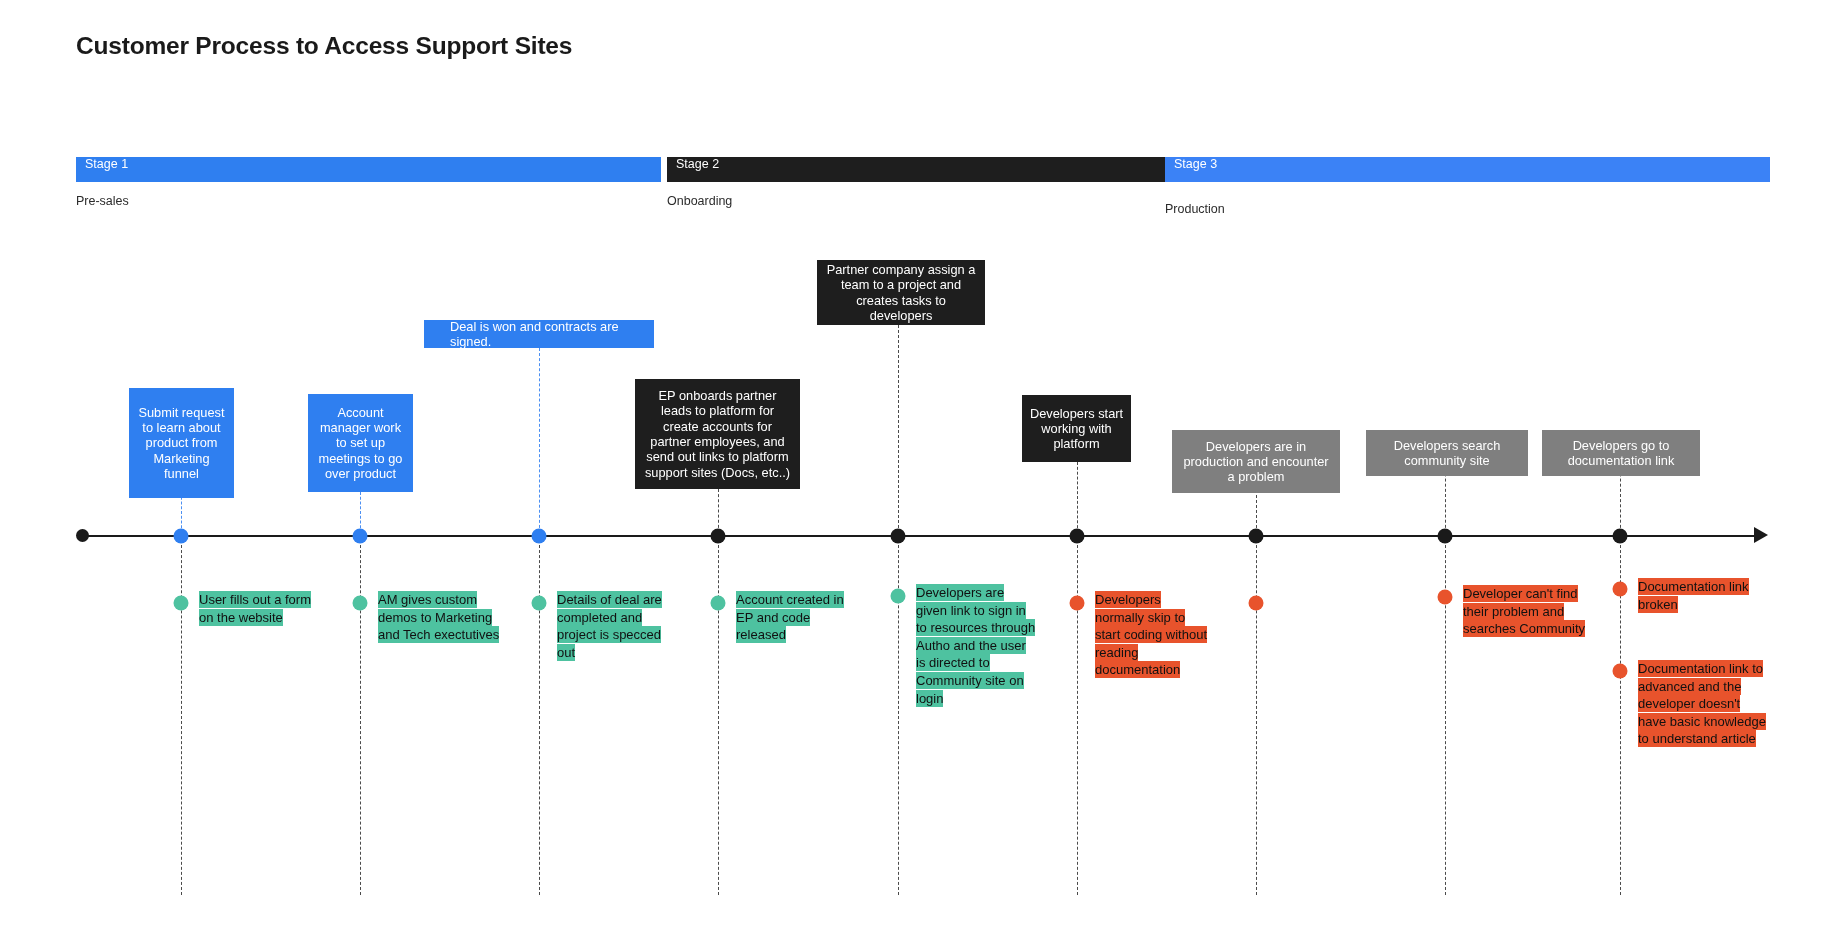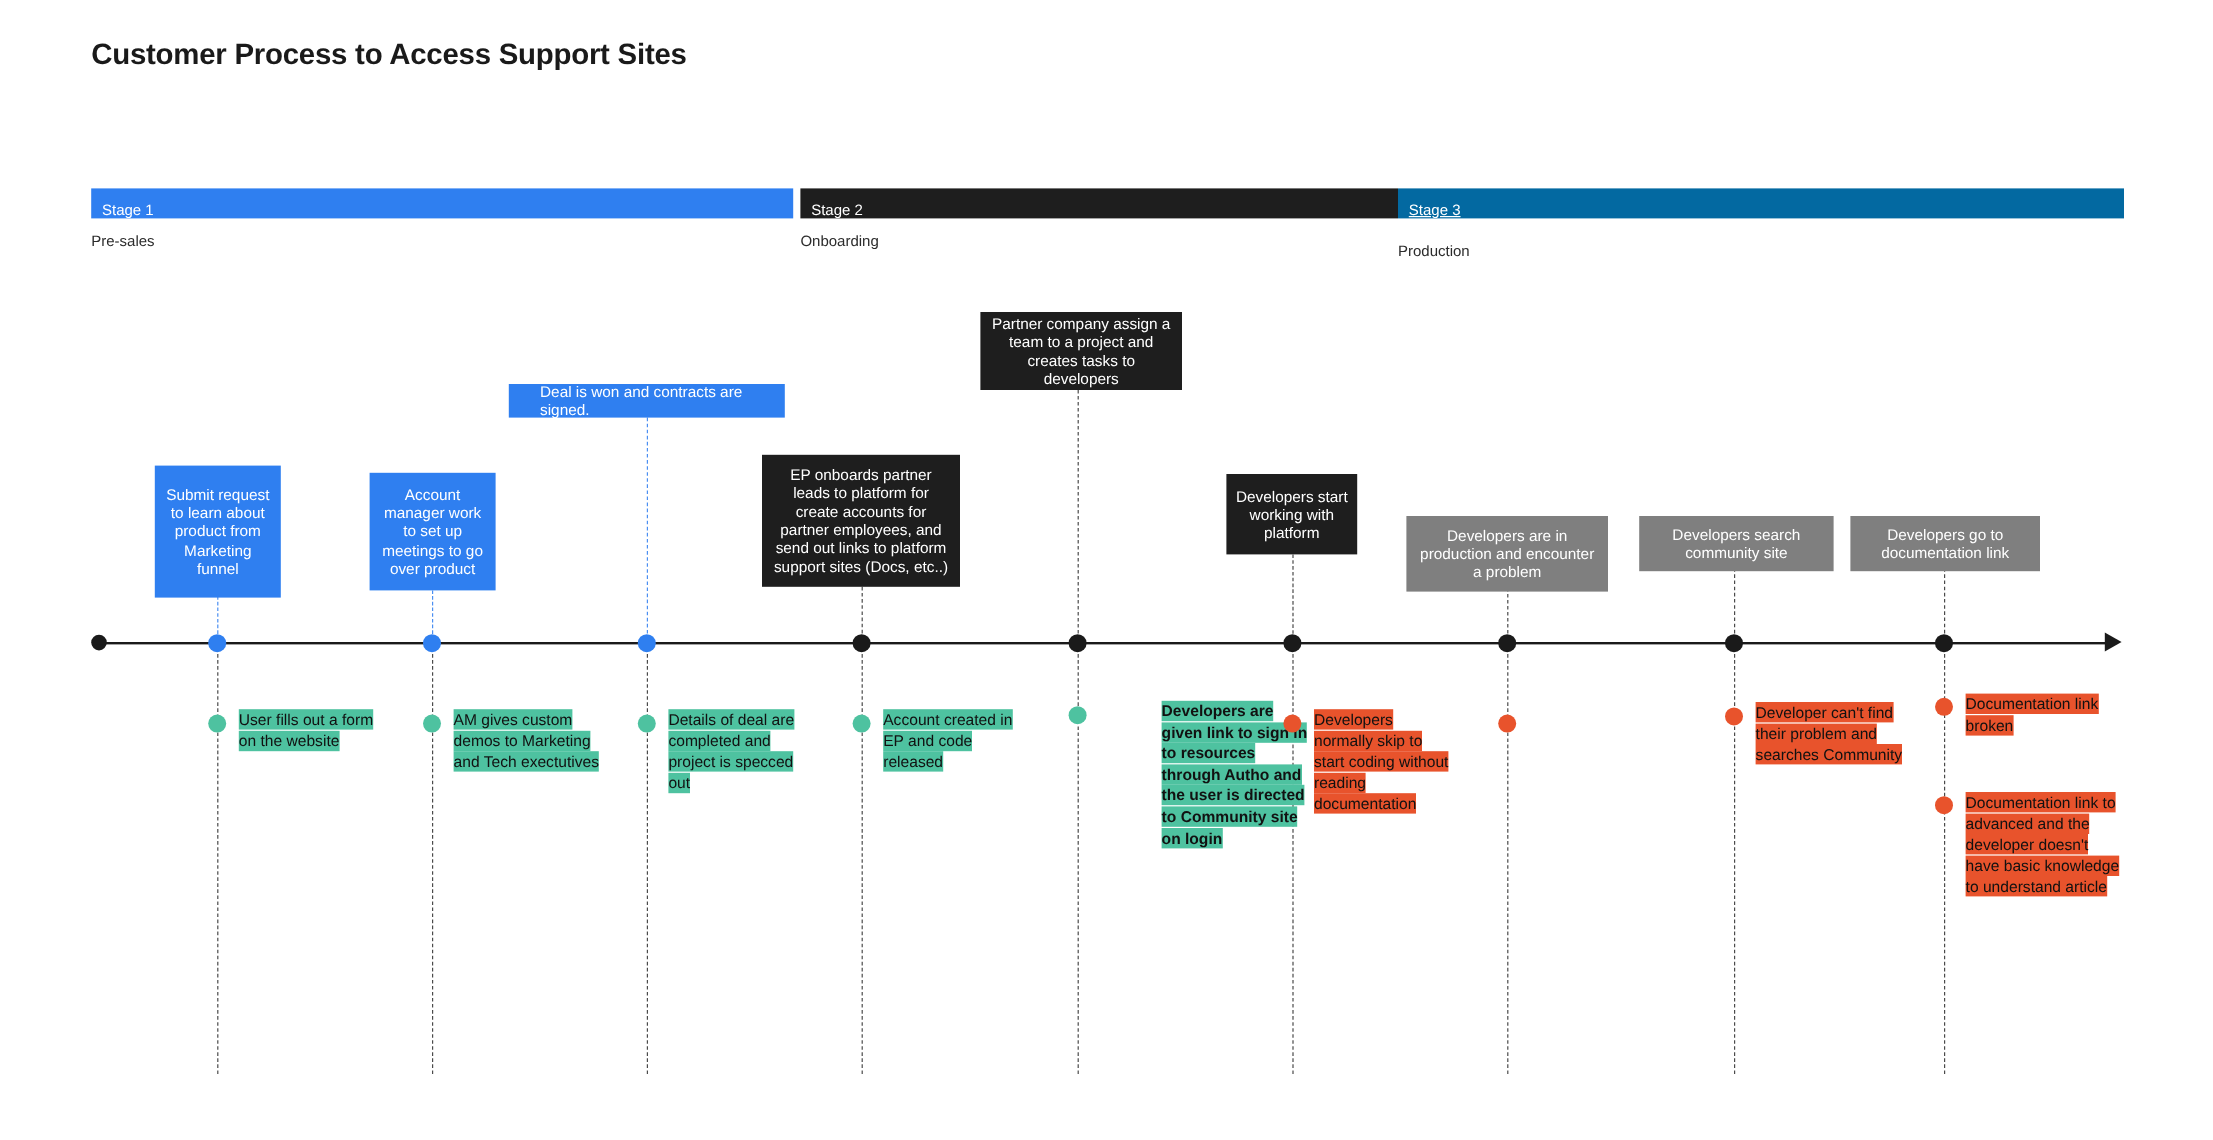--- a/index.html
+++ b/index.html
@@ -33,21 +33,21 @@
     letter-spacing: -0.2px;
     color: #1a1a1a;
     white-space: nowrap;
   }
 
   
   .stage-bar {
     position: absolute;
     height: 25px;
     display: flex;
-    align-items: flex-end;
+    align-items: flex-start;
     padding-left: 9px;
     color: #ffffff;
     font-size: 12.5px;
     font-weight: normal;
     white-space: nowrap;
   }
   .stage-sub {
     position: absolute;
     font-size: 12.5px;
     color: #2b2b2b;
@@ -161,21 +161,21 @@
   <div class="stage-bar" style="left:76px; top:157px; width:585px; background:#2f7ff0;">
     <span>Stage 1</span>
   </div>
   <div class="stage-sub" style="left:76px; top:194px;">Pre-sales</div>
 
   <div class="stage-bar" style="left:667px; top:157px; width:498px; background:#1e1e1e;">
     <span>Stage 2</span>
   </div>
   <div class="stage-sub" style="left:667px; top:194px;">Onboarding</div>
 
-  <div class="stage-bar" style="left:1165px; top:157px; width:605px; background:#0369a1;text-decoration:underline;">
+  <div class="stage-bar" style="left:1165px; top:157px; width:605px; background:#3b82f6;">
     <span>Stage 3</span>
   </div>
   <div class="stage-sub" style="left:1165px; top:202px;">Production</div>
 
   <div class="connector blue" style="left:181px; top:492px; height:41px;"></div>
   <div class="connector blue" style="left:360px; top:492px; height:41px;"></div>
   <div class="connector blue" style="left:539px; top:348px; height:185px;"></div>
   <div class="connector dark" style="left:718px; top:489px; height:44px;"></div>
   <div class="connector dark" style="left:898px; top:325px; height:208px;"></div>
   <div class="connector dark" style="left:1077px; top:462px; height:71px;"></div>
@@ -257,21 +257,21 @@
   <div class="note green" style="left:557px; top:591px; width:125px;">
     <span class="hl">Details of deal are completed and project is specced out</span>
   </div>
 
   <div class="note-dot green" style="left:718px; top:603px;"></div>
   <div class="note green" style="left:736px; top:591px; width:122px;">
     <span class="hl">Account created in EP and code released</span>
   </div>
 
   <div class="note-dot green" style="left:898px; top:596px;"></div>
-  <div class="note green" style="left:968px; top:584px; width:122px;font-weight:bold;">
+  <div class="note green" style="left:916px; top:584px; width:122px;">
     <span class="hl">Developers are given link to sign in to resources through Autho and the user is directed to Community site on login</span>
   </div>
 
   <div class="note-dot red" style="left:1077px; top:603px;"></div>
   <div class="note red" style="left:1095px; top:591px; width:118px;">
     <span class="hl">Developers normally skip to start coding without reading documentation</span>
   </div>
 
   <div class="note-dot red" style="left:1256px; top:603px;"></div>
 

